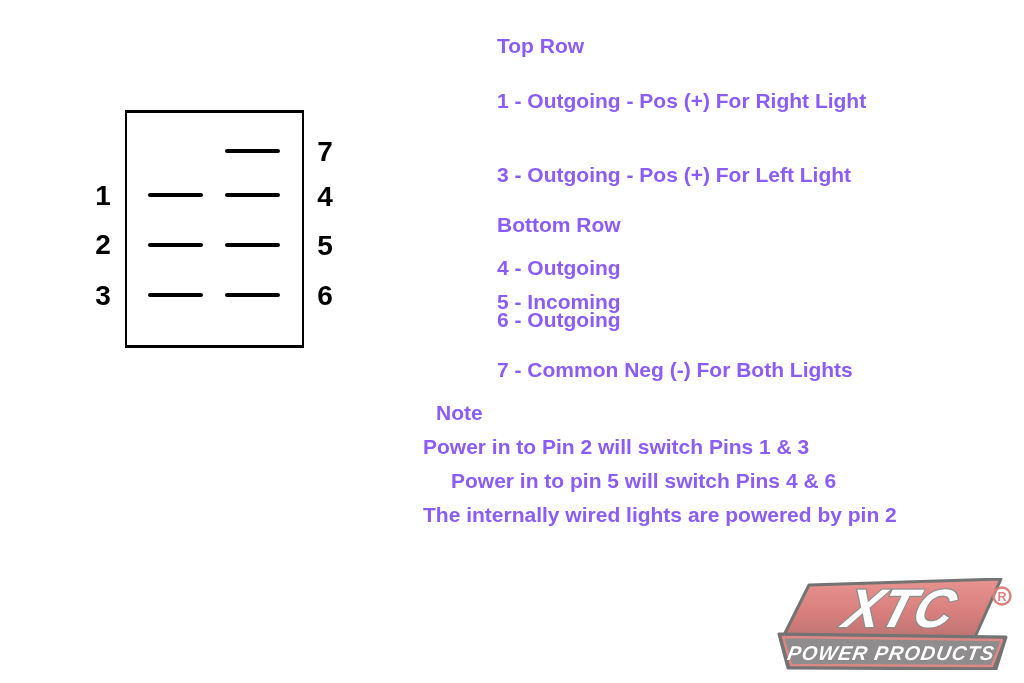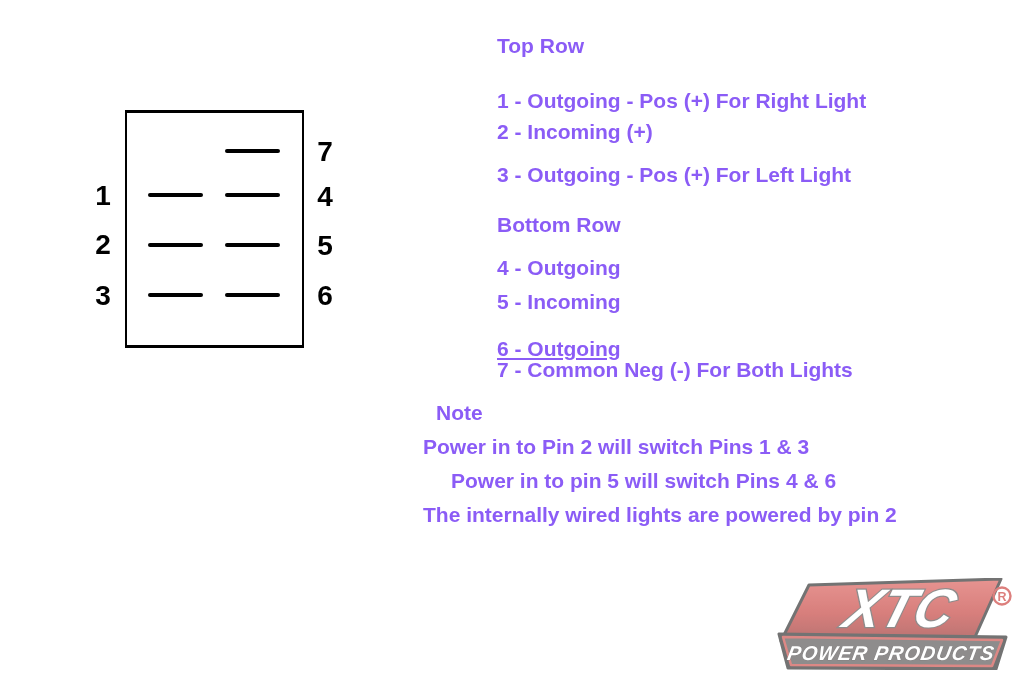--- a/index.html
+++ b/index.html
@@ -82,27 +82,26 @@
   <div class="pin-label" style="left:91px; top:231px;">2</div>
   <div class="pin-label" style="left:91px; top:282px;">3</div>
 
   <div class="pin-label" style="left:313px; top:138px;">7</div>
   <div class="pin-label" style="left:313px; top:183px;">4</div>
   <div class="pin-label" style="left:313px; top:232px;">5</div>
   <div class="pin-label" style="left:313px; top:282px;">6</div>
 
   <div class="txt" style="left:497px; top:33px;">Top Row</div>
   <div class="txt" style="left:497px; top:76px;margin-top:12px;">1 - Outgoing - Pos (+) For Right Light</div>
-  <div class="txt" style="left:497px; top:119px;">2 - Incoming (+)</div>
   <div class="txt" style="left:497px; top:162px;">3 - Outgoing - Pos (+) For Left Light</div>
 
   <div class="txt" style="left:497px; top:212px;">Bottom Row</div>
   <div class="txt" style="left:497px; top:255px;">4 - Outgoing</div>
   <div class="txt" style="left:497px; top:289px;">5 - Incoming</div>
-  <div class="txt" style="left:497px; top:336px;text-decoration:underline;">6 - Outgoing</div>
+  <div class="txt" style="left:497px; top:307px;">6 - Outgoing</div>
   <div class="txt" style="left:497px; top:357px;text-align:right;">7 - Common Neg (-) For Both Lights</div>
 
   <div class="txt" style="left:423px; top:400px;margin-left:13px;">Note</div>
   <div class="txt" style="left:423px; top:434px;">Power in to Pin 2 will switch Pins 1 &amp; 3</div>
   <div class="txt" style="left:423px; top:468px;margin-left:28px;">Power in to pin 5 will switch Pins 4 &amp; 6</div>
   <div class="txt" style="left:423px; top:502px;">The internally wired lights are powered by pin 2</div>
 
   <div class="logo-wrap">
     <svg width="236" height="92" viewBox="0 0 236 92" xmlns="http://www.w3.org/2000/svg">
       <defs>

